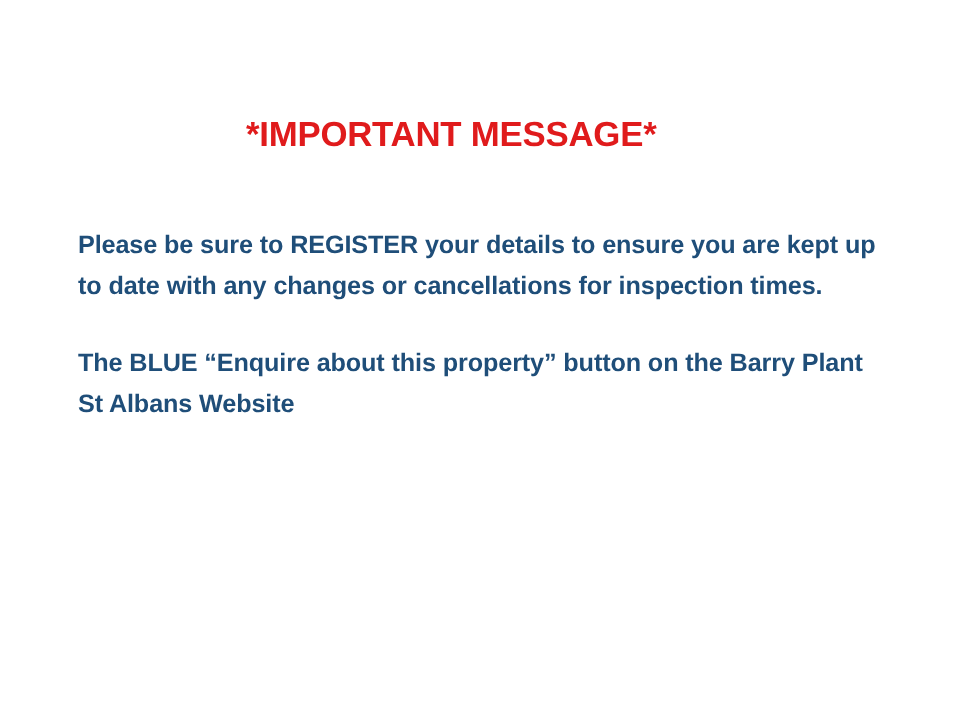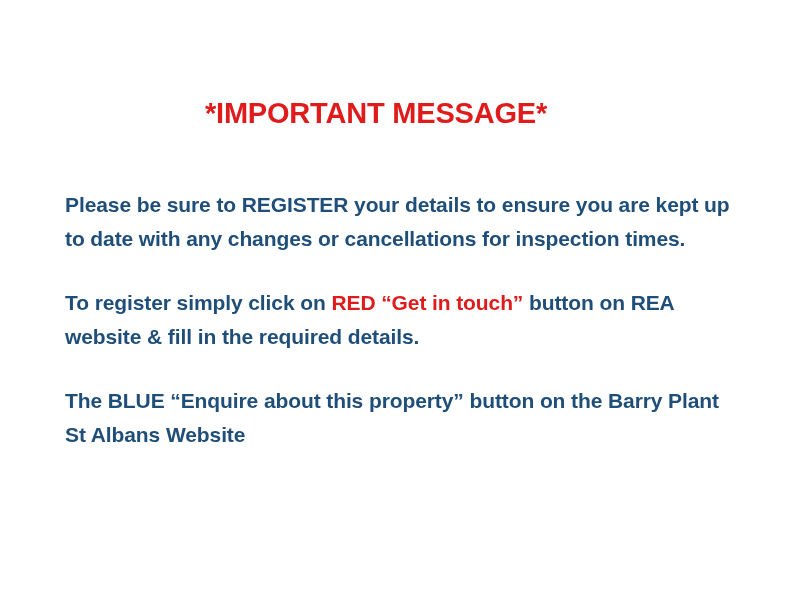--- a/index.html
+++ b/index.html
@@ -58,17 +58,16 @@
 </style>
 </head>
 <body style="background: rgb(255, 255, 255);">
 
 <div class="slide" style="background: rgb(255, 255, 255);">
 
   <div class="slide-title" style="color: rgb(224, 27, 28);">*IMPORTANT MESSAGE*</div>
 
   <div class="body-block">
     <p class="para" style="color: rgb(31, 78, 121);"><span>Please be sure to REGISTER your details to ensure you are kept up to date with any changes or cancellations for inspection times.</span></p>
-    <p class="para" style="color: rgb(31, 78, 121);"><span>To register simply click on </span><span class="accent-red" style="color: rgb(224, 27, 28);">RED “Get in touch”</span><span> button on REA website &amp; fill in the required details.</span></p>
     <p class="para" style="color: rgb(31, 78, 121);"><span>The BLUE “Enquire about this property” button on the Barry Plant St Albans Website</span></p>
   </div>
 
 </div>
 
 </body></html>

